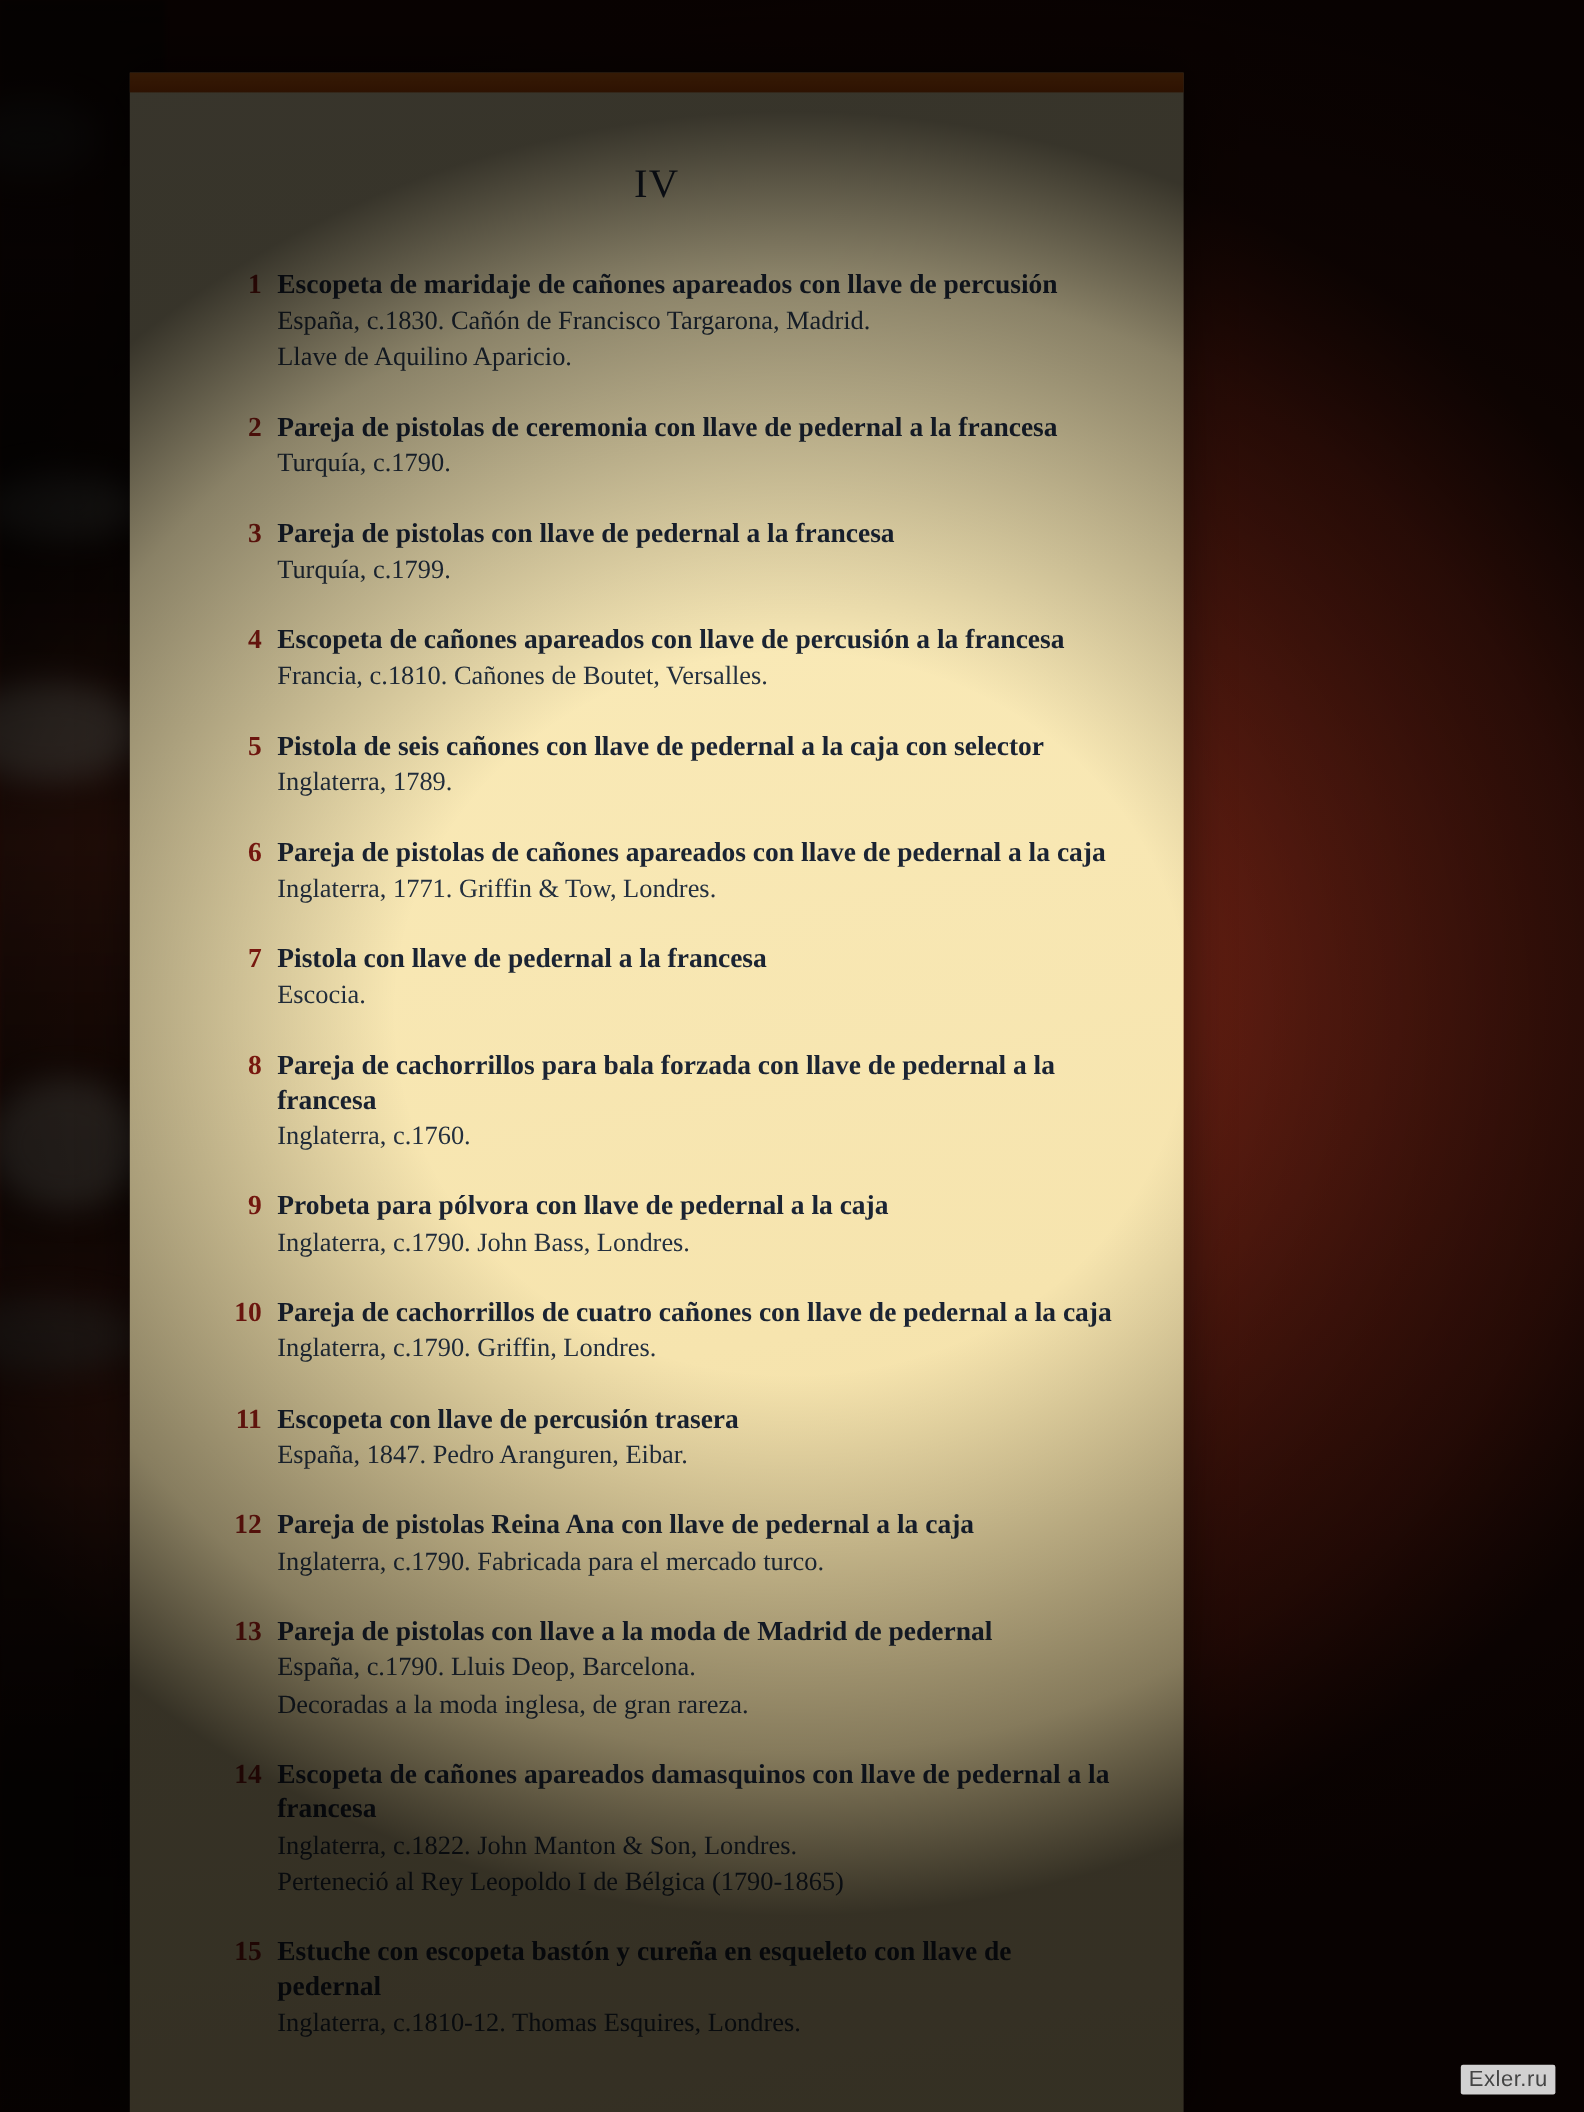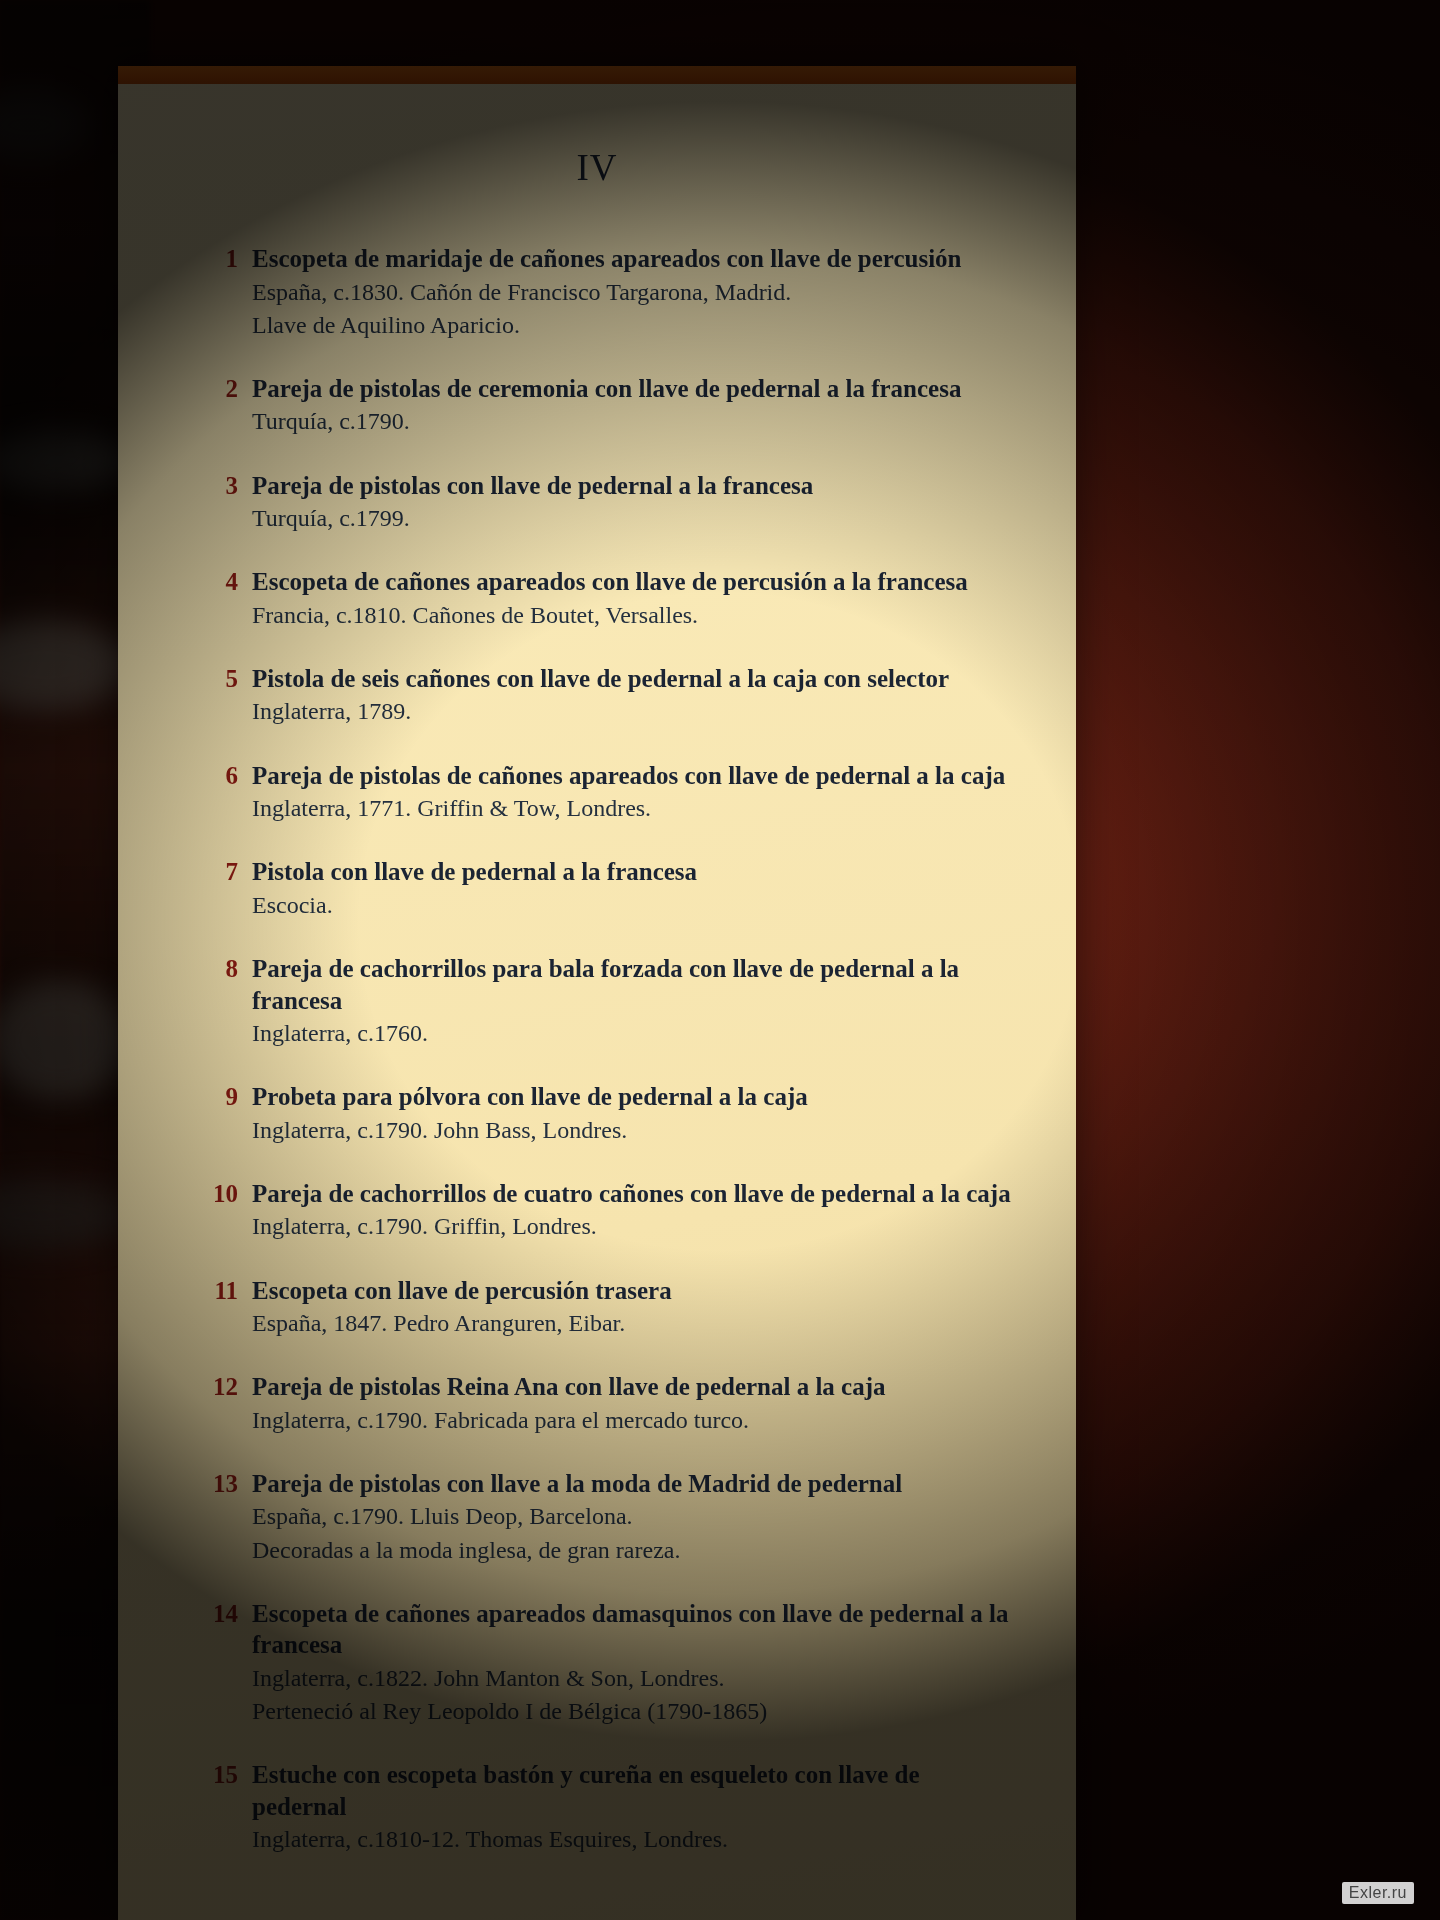--- a/index.html
+++ b/index.html
@@ -127,21 +127,21 @@
   }
 
   
   .watermark {
     position: absolute;
     right: 26px;
     bottom: 16px;
     background: rgba(255,255,255,0.82);
     color: #444;
     font-family: "Liberation Sans", sans-serif;
-    font-size: 16px;
+    font-size: 20px;
     letter-spacing: 0.5px;
     padding: 2px 7px;
     border-radius: 2px;
   }
 </style>
 </head>
 <body>
 
 <div class="photo">
   <div class="bg-shelf"></div>

